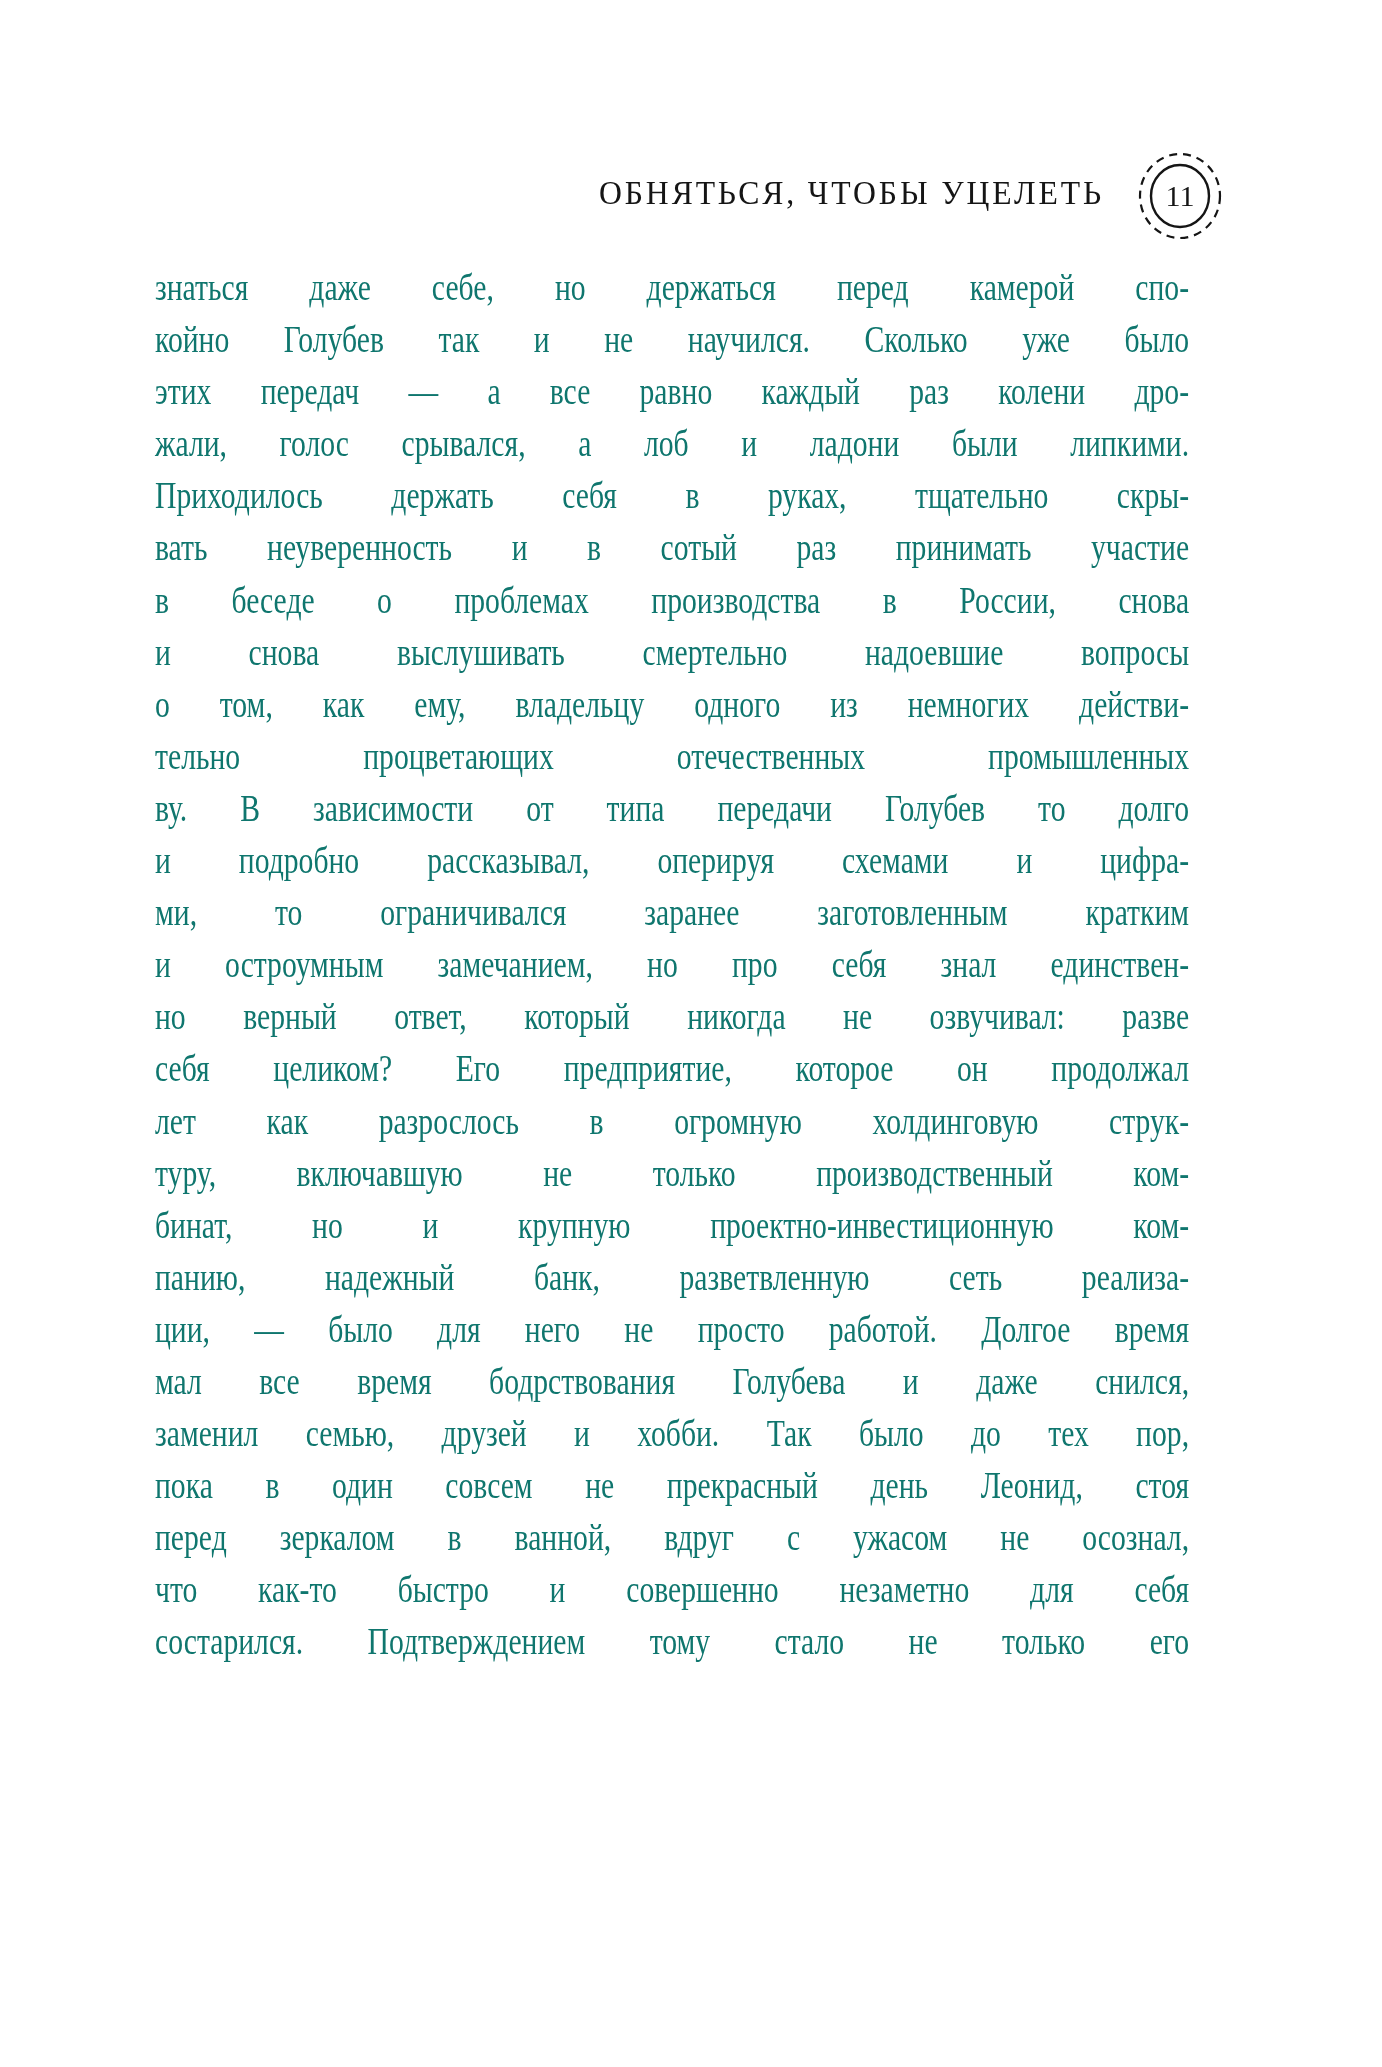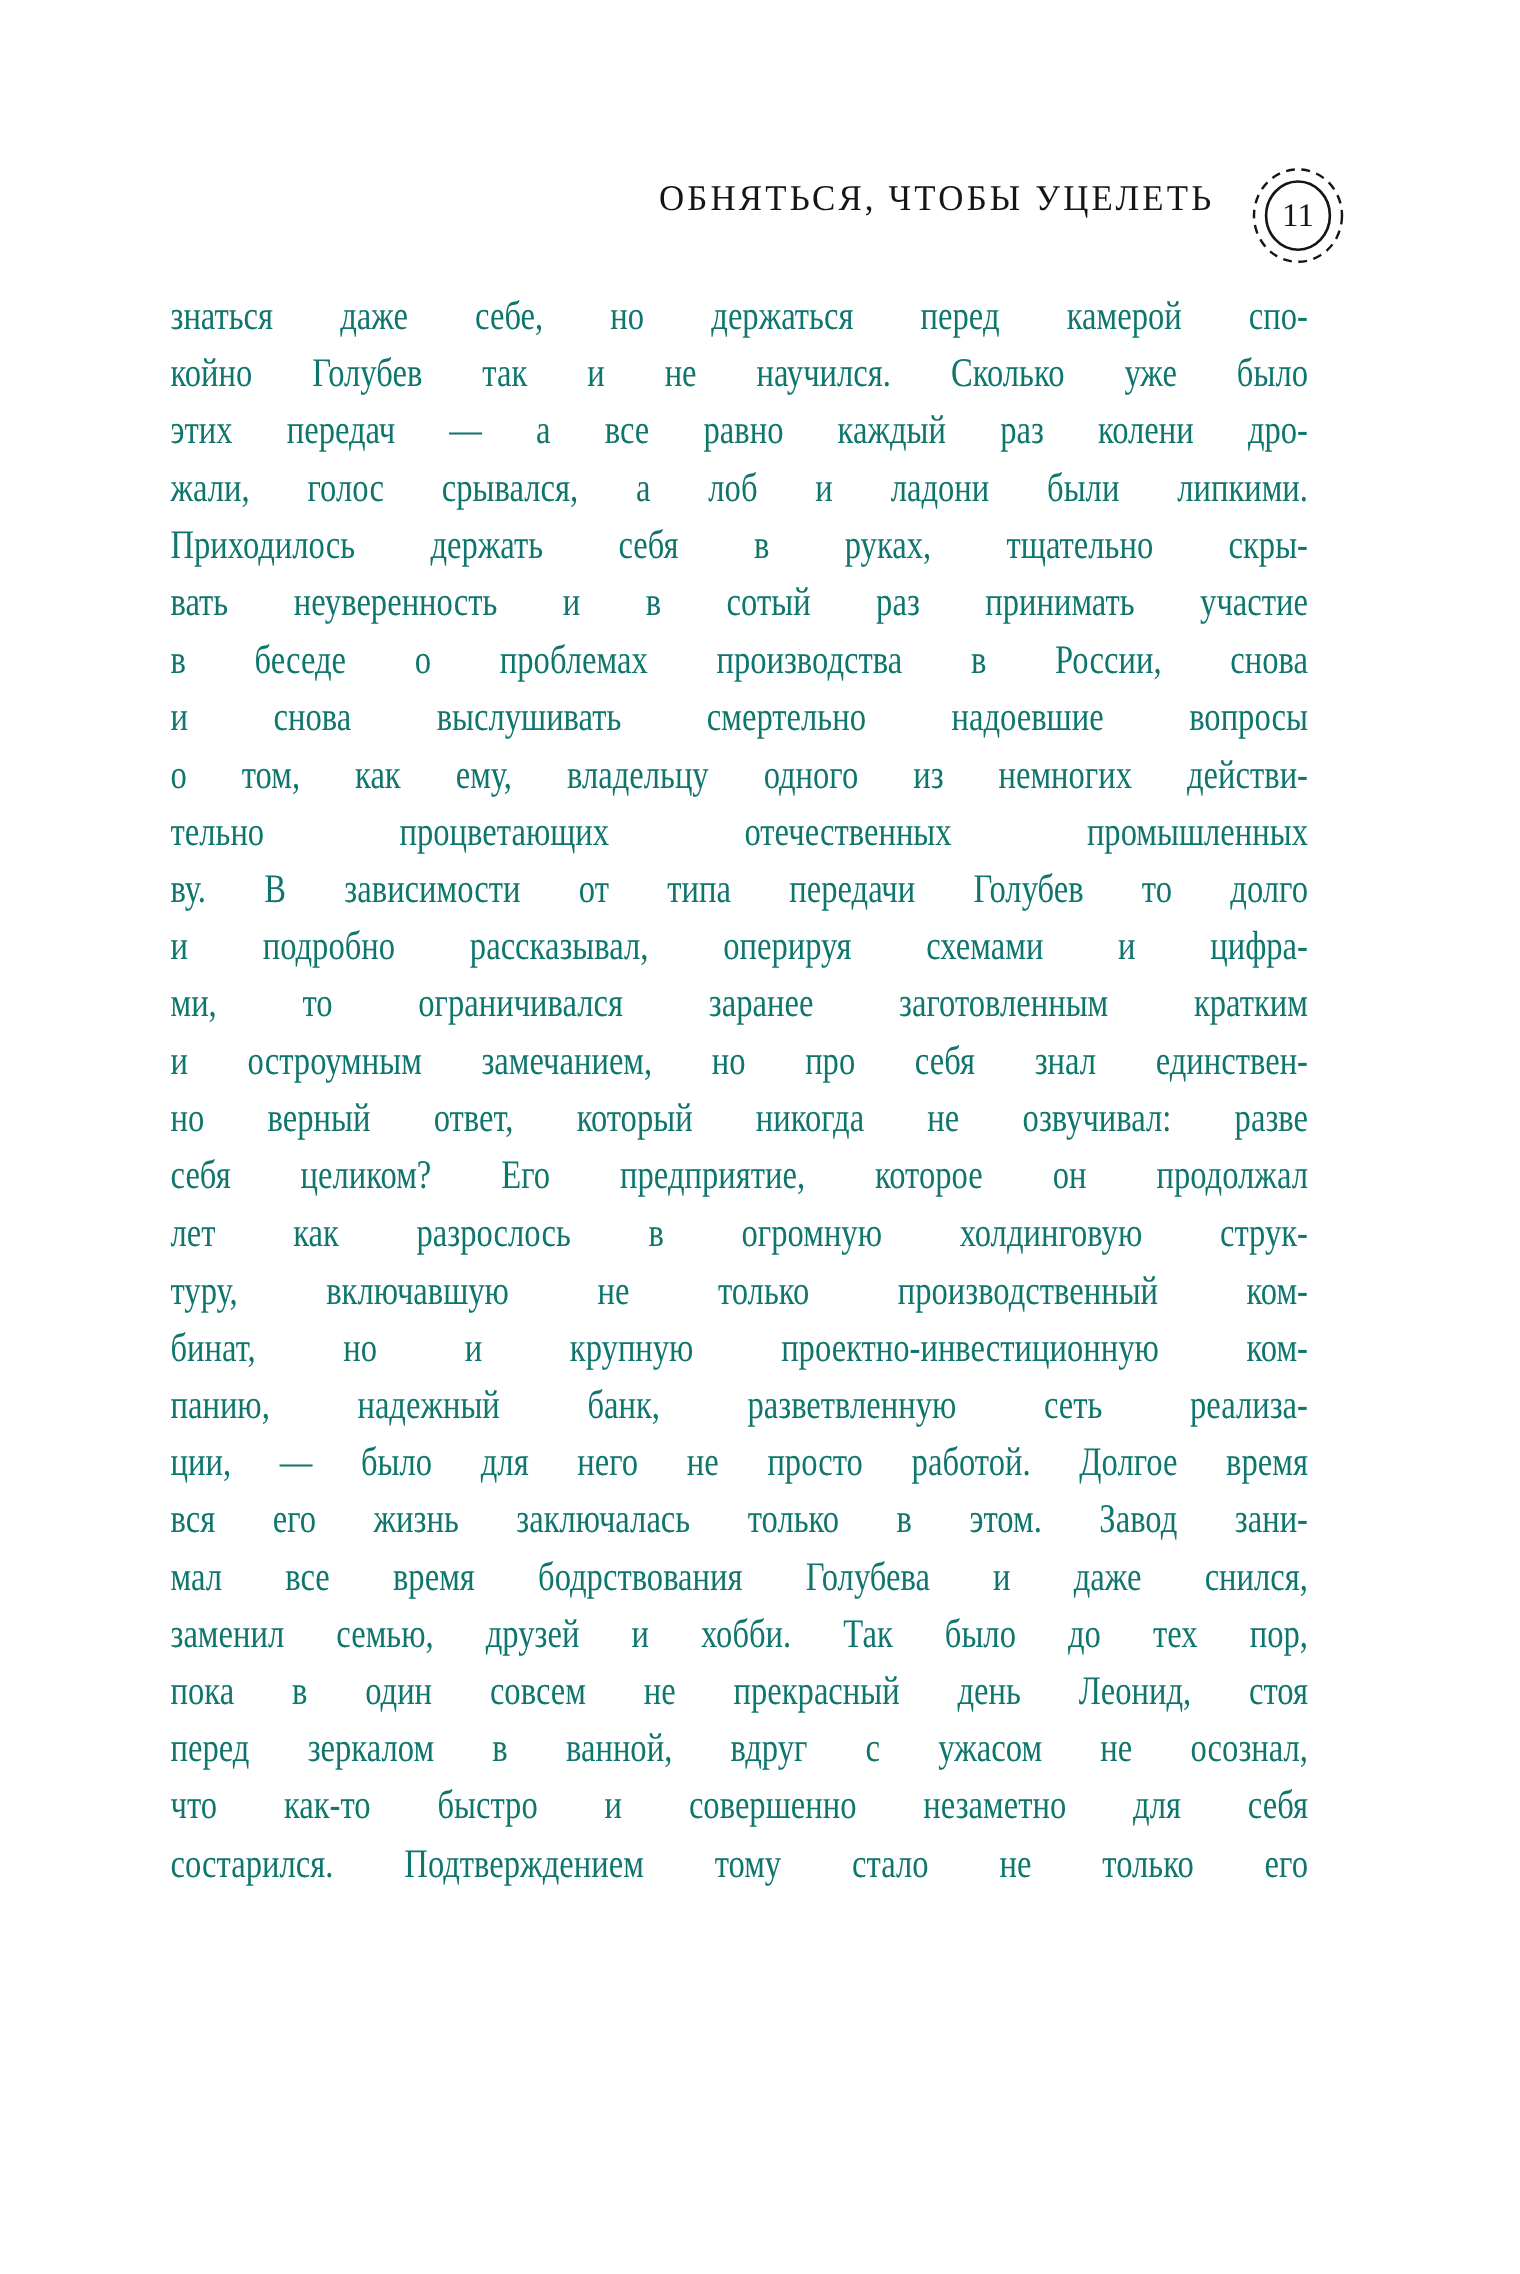--- a/index.html
+++ b/index.html
@@ -10,25 +10,25 @@
     body {
       width: 1382px;
       height: 2067px;
       position: relative;
       overflow: hidden;
       color: #111111;
       font-family: "Liberation Serif", "DejaVu Serif", serif;
     }
     .running-head {
       position: absolute;
-      top: 163px;
+      top: 148px;
       right: 278px;
       height: 64px;
       display: flex;
-      align-items: flex-start;
+      align-items: flex-end;
     }
     .running-title {
       font-family: "Liberation Serif", "DejaVu Serif", serif;
       font-size: 33px;
       letter-spacing: 3px;
       color: #151515;
       white-space: nowrap;
       transform: scaleX(0.96);
       transform-origin: right center;
     }
@@ -116,20 +116,19 @@
   <div class="line"><span class="line-inner">и подробно рассказывал, оперируя схемами и цифра-</span></div>
   <div class="line"><span class="line-inner">ми, то ограничивался заранее заготовленным кратким</span></div>
   <div class="line"><span class="line-inner">и остроумным замечанием, но про себя знал единствен-</span></div>
   <div class="line"><span class="line-inner">но верный ответ, который никогда не озвучивал: разве</span></div>
   <div class="line"><span class="line-inner">себя целиком? Его предприятие, которое он продолжал</span></div>
   <div class="line"><span class="line-inner">лет как разрослось в огромную холдинговую струк-</span></div>
   <div class="line"><span class="line-inner">туру, включавшую не только производственный ком-</span></div>
   <div class="line"><span class="line-inner">бинат, но и крупную проектно-инвестиционную ком-</span></div>
   <div class="line"><span class="line-inner">панию, надежный банк, разветвленную сеть реализа-</span></div>
   <div class="line"><span class="line-inner">ции, — было для него не просто работой. Долгое время</span></div>
-  <div class="line"><span class="line-inner">вся его жизнь заключалась только в этом. Завод зани-</span></div>
   <div class="line"><span class="line-inner">мал все время бодрствования Голубева и даже снился,</span></div>
   <div class="line"><span class="line-inner">заменил семью, друзей и хобби. Так было до тех пор,</span></div>
   <div class="line"><span class="line-inner">пока в один совсем не прекрасный день Леонид, стоя</span></div>
   <div class="line"><span class="line-inner">перед зеркалом в ванной, вдруг с ужасом не осознал,</span></div>
   <div class="line"><span class="line-inner">что как-то быстро и совершенно незаметно для себя</span></div>
   <div class="line last"><span class="line-inner">состарился. Подтверждением тому стало не только его</span></div>
 </main>
 
 </body></html>

